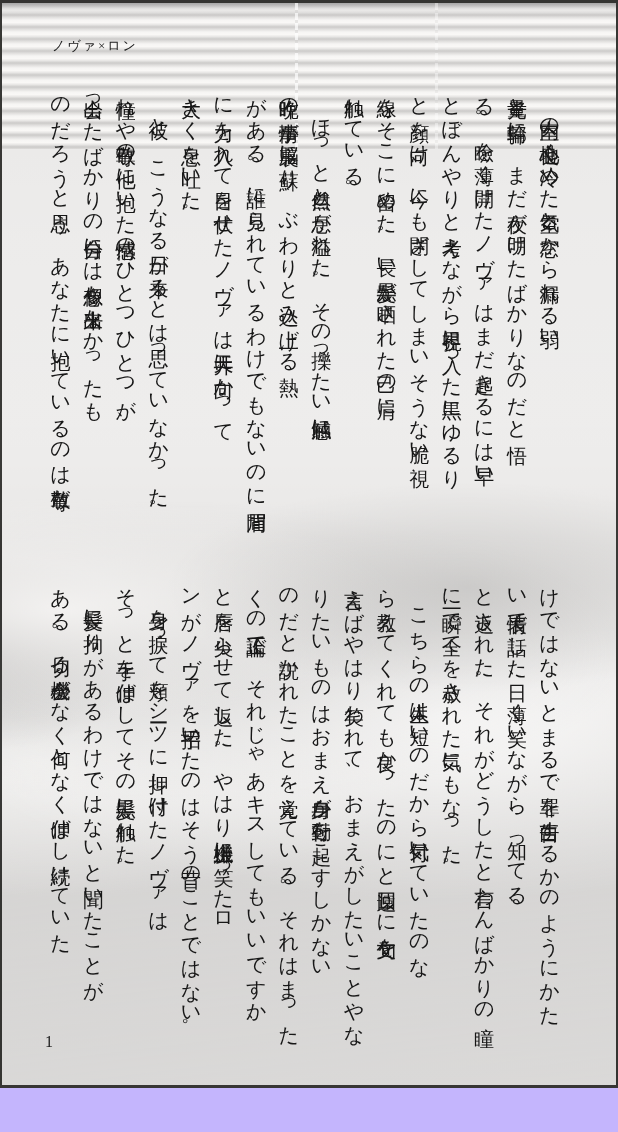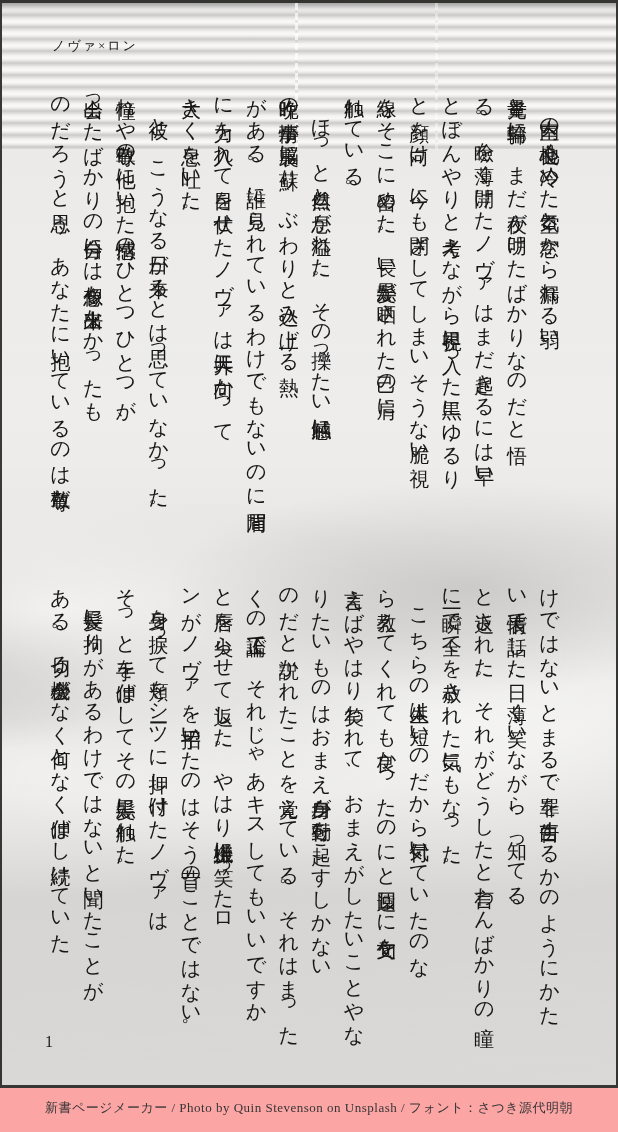--- a/index.html
+++ b/index.html
@@ -2,21 +2,21 @@
 <html lang="ja"><head>
 <meta charset="utf-8">
 <style>
   html,body{margin:0;padding:0;}
   body{
     width:618px;height:1132px;
     background:#ffffff;
     font-family:"Liberation Serif","DejaVu Serif",serif;
     overflow:hidden;
   }
-  .page{position:relative;width:618px;height:1132px;background:#fca5a5;}
+  .page{position:relative;width:618px;height:1132px;background:#c4b5fd;}
 
   
   .photo{
     position:absolute;left:0;top:0;width:618px;height:1088px;
     box-sizing:border-box;
     border:2px solid rgba(28,28,26,0.85);
     border-top-width:3px;border-bottom-width:3px;
     background:
       radial-gradient(ellipse 430px 150px at 76% 54%, rgba(122,120,117,0.50), rgba(122,120,117,0) 70%),
       radial-gradient(ellipse 520px 170px at 10% 56%, rgba(238,236,234,0.95), rgba(238,236,234,0) 65%),
@@ -121,15 +121,14 @@
 くの正論で、それじゃあキスしてもいいですか、
 と唇を尖らせて返した。やはり上機嫌に笑ったロ
 ンがノヴァを手招いたのはそう昔のことではない。
 　身を捩って頬をシーツに押し付けたノヴァは
 そっと手を伸ばしてその黒髪に触れた。
 　長髪に拘りがあるわけではないと聞いたことが
 ある。切る機会がなく何となく伸ばし続けていた</div>
 
   <div class="pagenum">1</div>
 
-  <div class="credit">新書ページメーカー / Photo by Quin Stevenson on Unsplash / フォント：さつき源代明朝</div>
 
 </div>
 
 </body></html>

